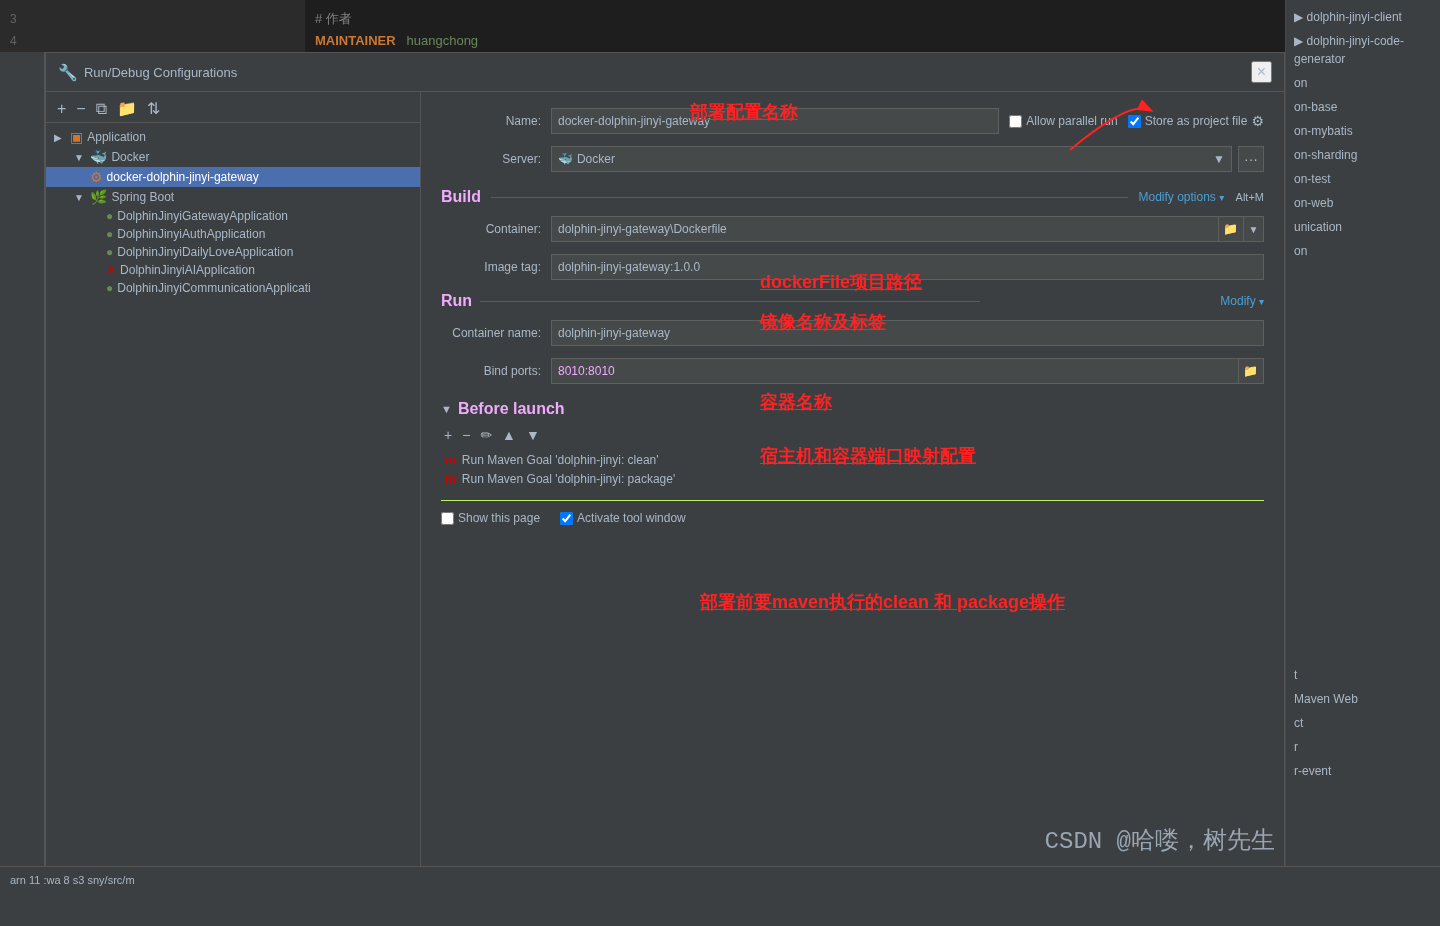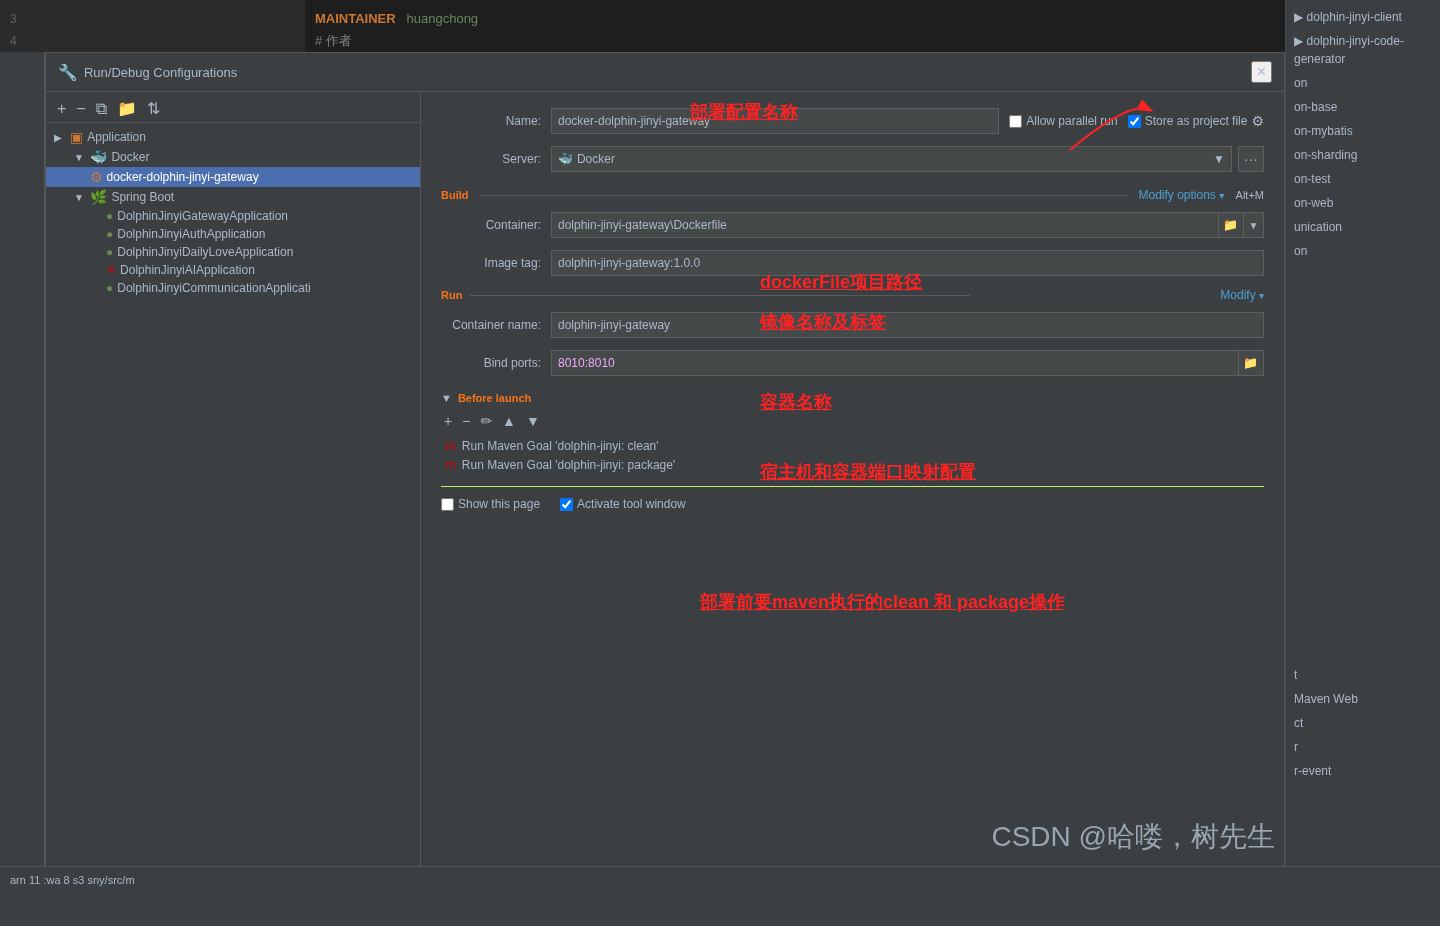--- a/index.html
+++ b/index.html
@@ -219,23 +219,23 @@
     }
 
     
     .section-header {
       display: flex;
       align-items: center;
       justify-content: space-between;
       margin: 16px 0 10px 0;
     }
     .section-title {
-      font-size: 11px;
+      font-size: 16px;
       font-weight: bold;
-      color: #f97316;
+      color: #f0abfc;
     }
     .section-divider {
       flex: 1;
       height: 1px;
       background: #5a5a5a;
       margin: 0 10px;
     }
     .modify-link {
       color: #4b9fd4;
       font-size: 12px;
@@ -411,44 +411,45 @@
       font-size: 11px;
       color: #a9b7c6;
       line-height: 18px;
     }
 
     
     .watermark {
       position: absolute;
       bottom: 70px;
       right: 165px;
-      font-size: 28px;
+      font-size: 24px;
       color: #a9b7c6;
       opacity: 0.85;
       pointer-events: none;
+      font-family: Liberation Mono, monospace;
     }
 
     .gear-icon { font-size: 14px; }
   </style>
 </head>
 <body>
 
 <div class="code-area">
   <div class="code-gutter">
     <div class="code-line">3</div>
     <div class="code-line">4</div>
   </div>
   <div class="code-content">
     <div class="code-line">
+      <span class="code-comment"># 作者</span>
+    </div>
+    <div class="code-line">
       <span class="code-keyword">MAINTAINER</span>
       <span style="color:#a9b7c6">&nbsp;</span>
       <span class="code-value">huangchong</span>
-    </div>
-    <div class="code-line">
-      <span class="code-comment"># 作者</span>
     </div>
   </div>
 </div>
 
 <div class="right-panel">
   <div class="right-panel-item">▶ dolphin-jinyi-client</div>
   <div class="right-panel-item">▶ dolphin-jinyi-code-generator</div>
   <div class="right-panel-item">on</div>
   <div class="right-panel-item">on-base</div>
   <div class="right-panel-item">on-mybatis</div>
@@ -661,21 +662,21 @@
 </div>
 
 <div class="annotation" style="top: 100px; left: 690px;">部署配置名称</div>
 
 <div class="annotation" style="top: 270px; left: 760px;">dockerFile项目路径</div>
 
 <div class="annotation" style="top: 310px; left: 760px;">镜像名称及标签</div>
 
 <div class="annotation" style="top: 390px; left: 760px;">容器名称</div>
 
-<div class="annotation" style="top: 460px; left: 760px;">宿主机和容器端口映射配置</div>
+<div class="annotation" style="top: 444px; left: 760px;">宿主机和容器端口映射配置</div>
 
 <div class="annotation" style="top: 590px; left: 700px;">部署前要maven执行的clean 和  package操作</div>
 
 <svg class="arrow-svg" style="top:80px; left:1050px; width:120px; height:80px;" viewBox="0 0 120 80" fill="none">
   <path d="M20 70 Q80 20 100 30" stroke="#ff2222" stroke-width="2" fill="none" marker-end="url(#arrowhead)"></path>
   <defs>
     <marker id="arrowhead" markerWidth="8" markerHeight="8" refX="6" refY="3" orient="auto">
       <path d="M0,0 L0,6 L8,3 z" fill="#ff2222"></path>
     </marker>
   </defs>

